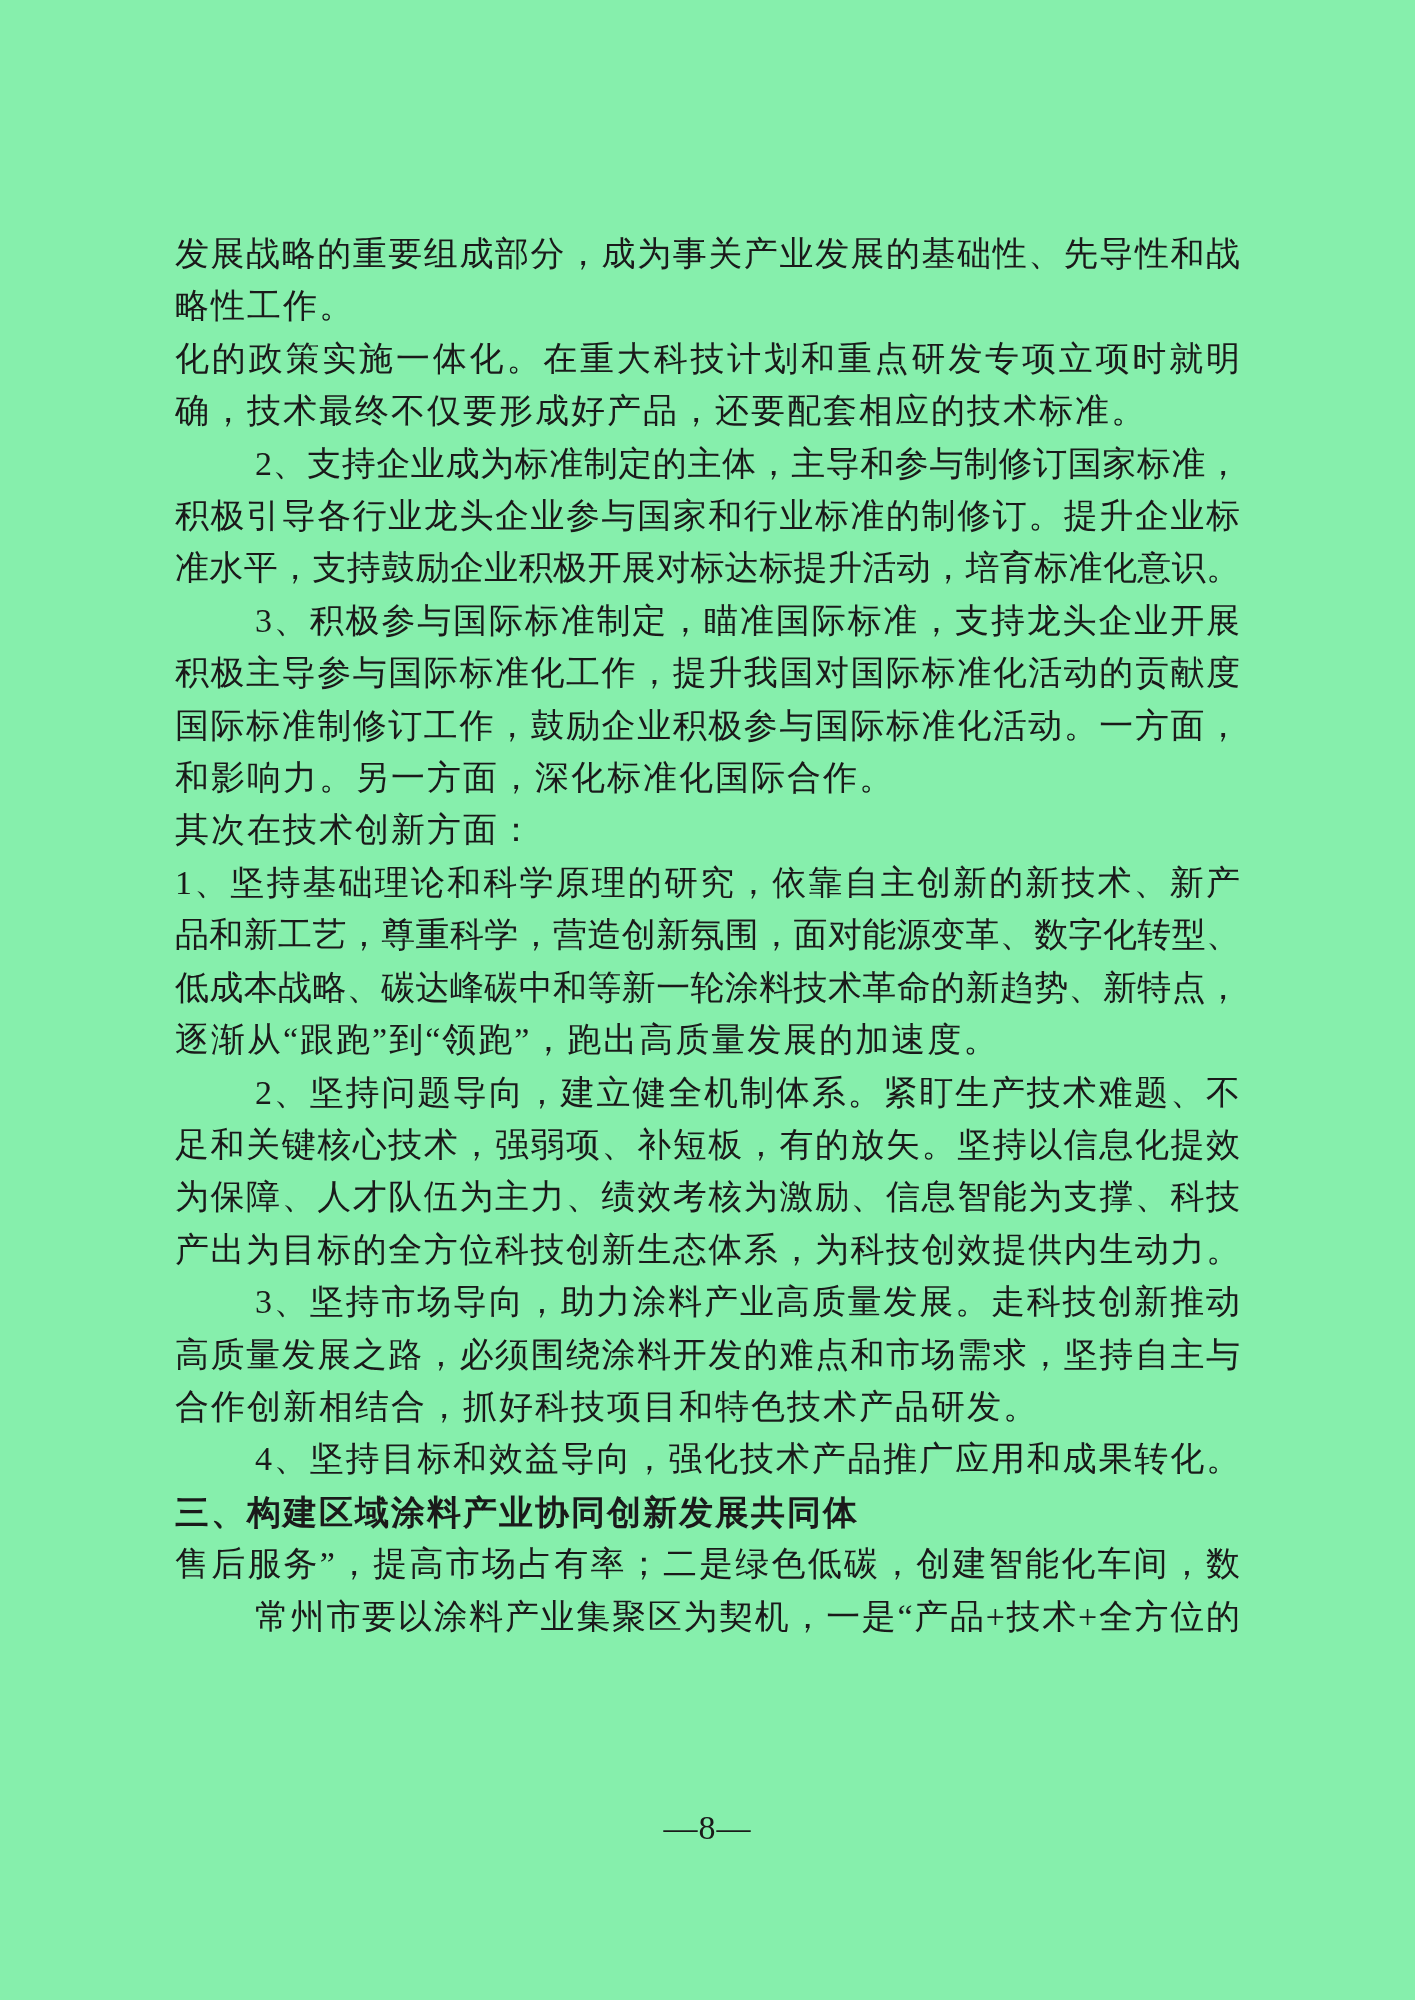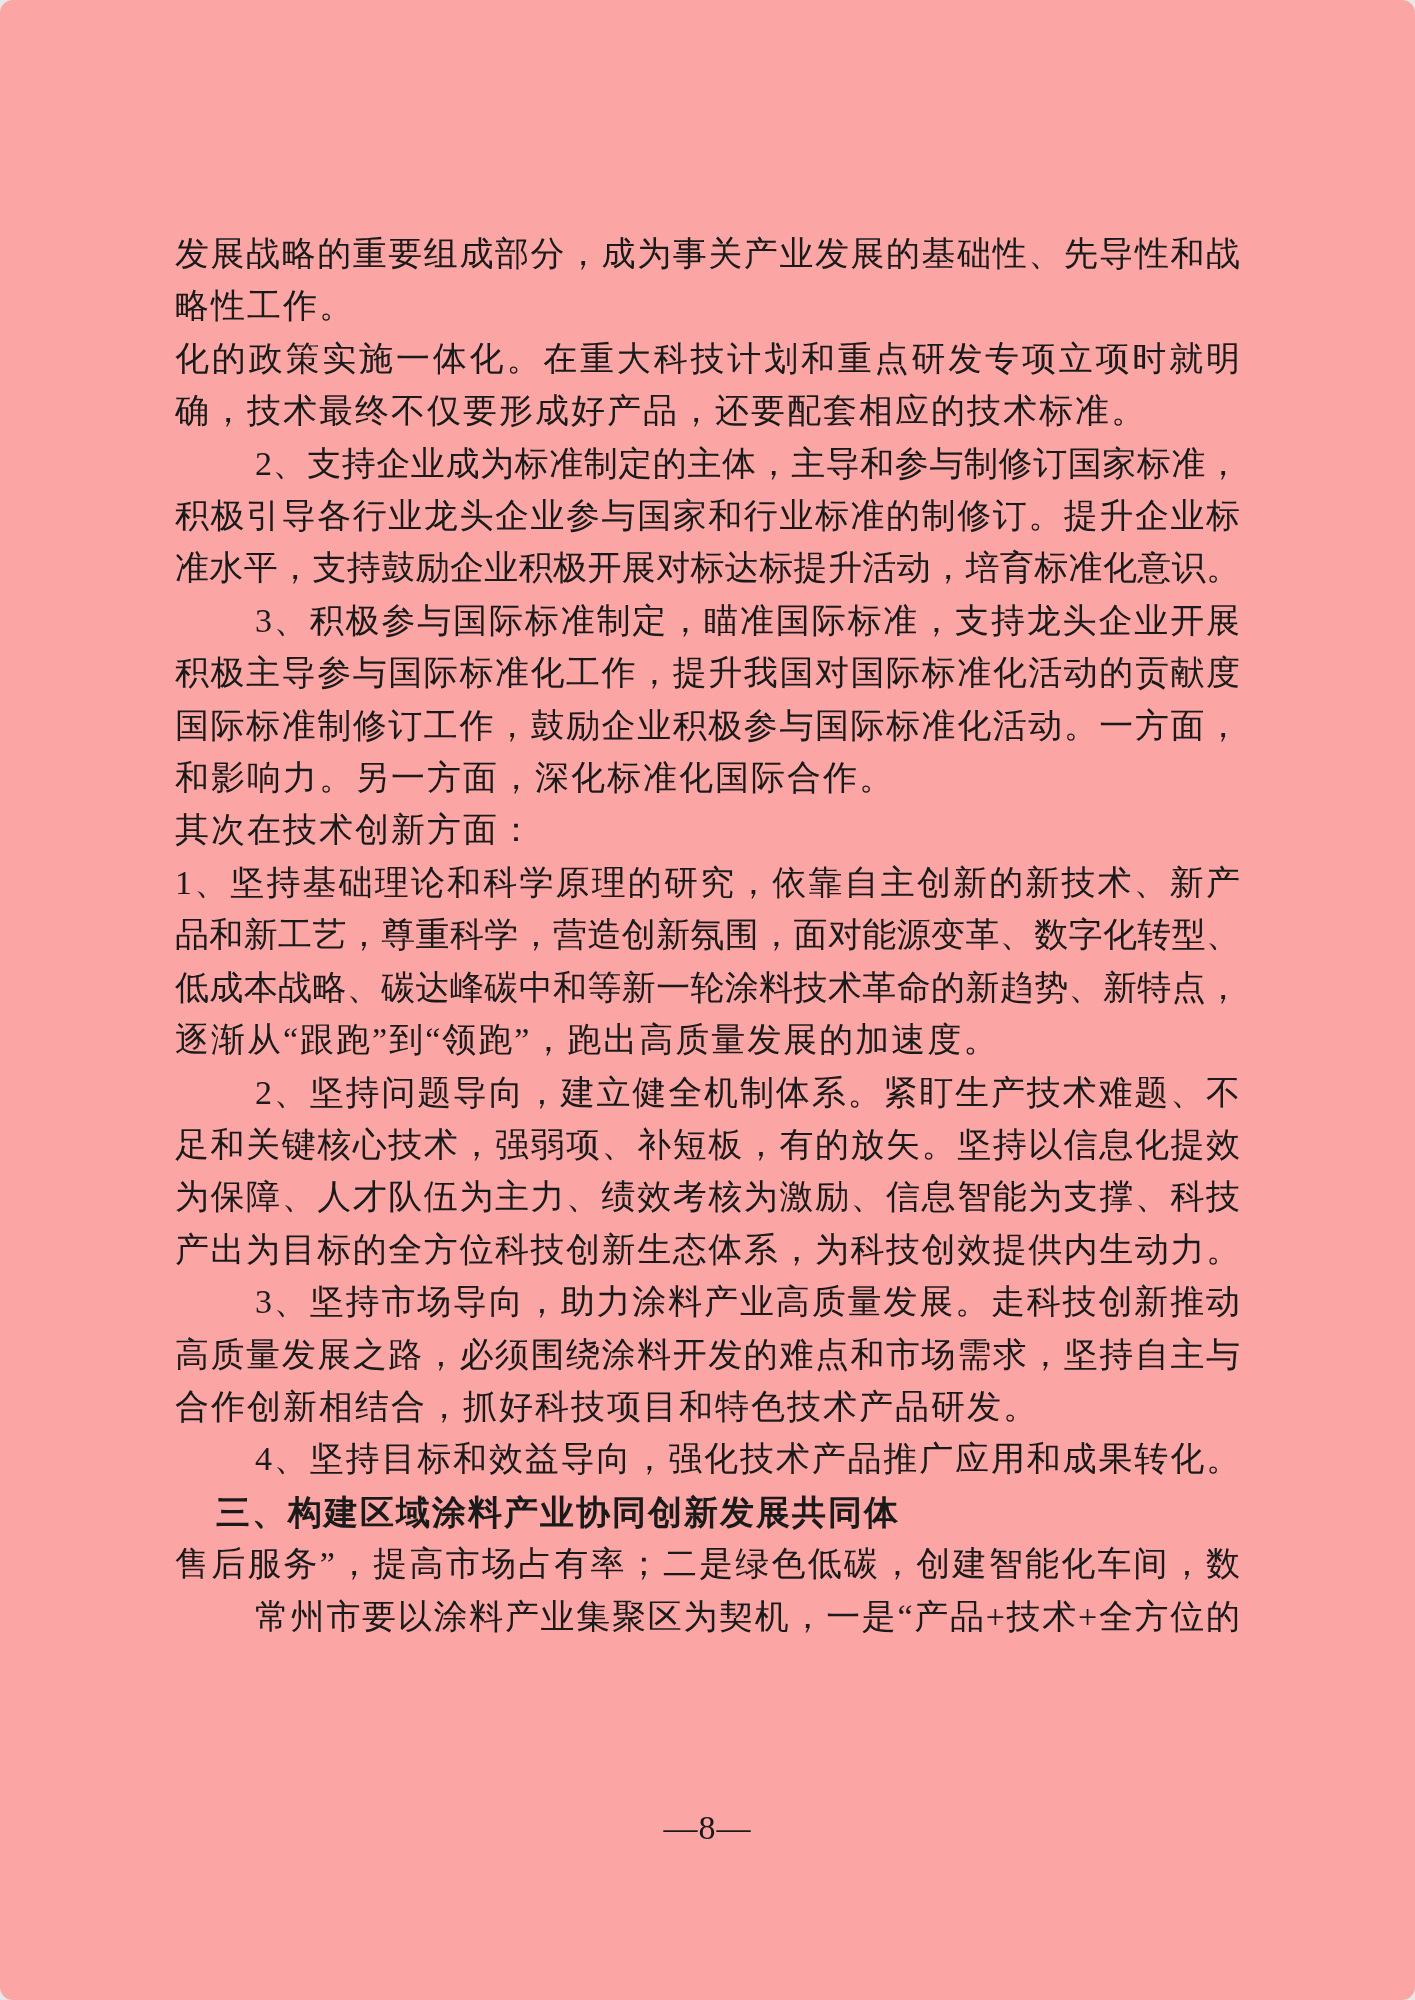--- a/index.html
+++ b/index.html
@@ -5,24 +5,23 @@
   html, body {
     margin: 0;
     padding: 0;
     background: #e8e8e8;
   }
   .page {
     position: relative;
     width: 1415px;
     height: 2000px;
     margin: 0 auto;
-    background: #fca5a5;
+    background: #86efac;
     overflow: hidden;
     font-family: "Liberation Serif", "DejaVu Serif", serif;
-    border-radius: 13px;
   }
   .doc-body {
     position: absolute;
     left: 175px;
     top: 228px;
     width: 1065px;
     font-size: 34px;
     line-height: 52.4px;
     color: #1a1a1a;
   }
@@ -37,21 +36,20 @@
   }
   .line.full {
     text-align-last: justify;
   }
   .line.indent {
     text-indent: 80px;
   }
   .line.bold {
     font-weight: bold;
     font-family: "Liberation Sans", "DejaVu Sans", sans-serif;
-    margin-left: 41px;
   }
   .page-number {
     position: absolute;
     top: 1806px;
     left: 0;
     width: 100%;
     text-align: center;
     font-size: 34px;
     line-height: 44px;
     color: #1a1a1a;

